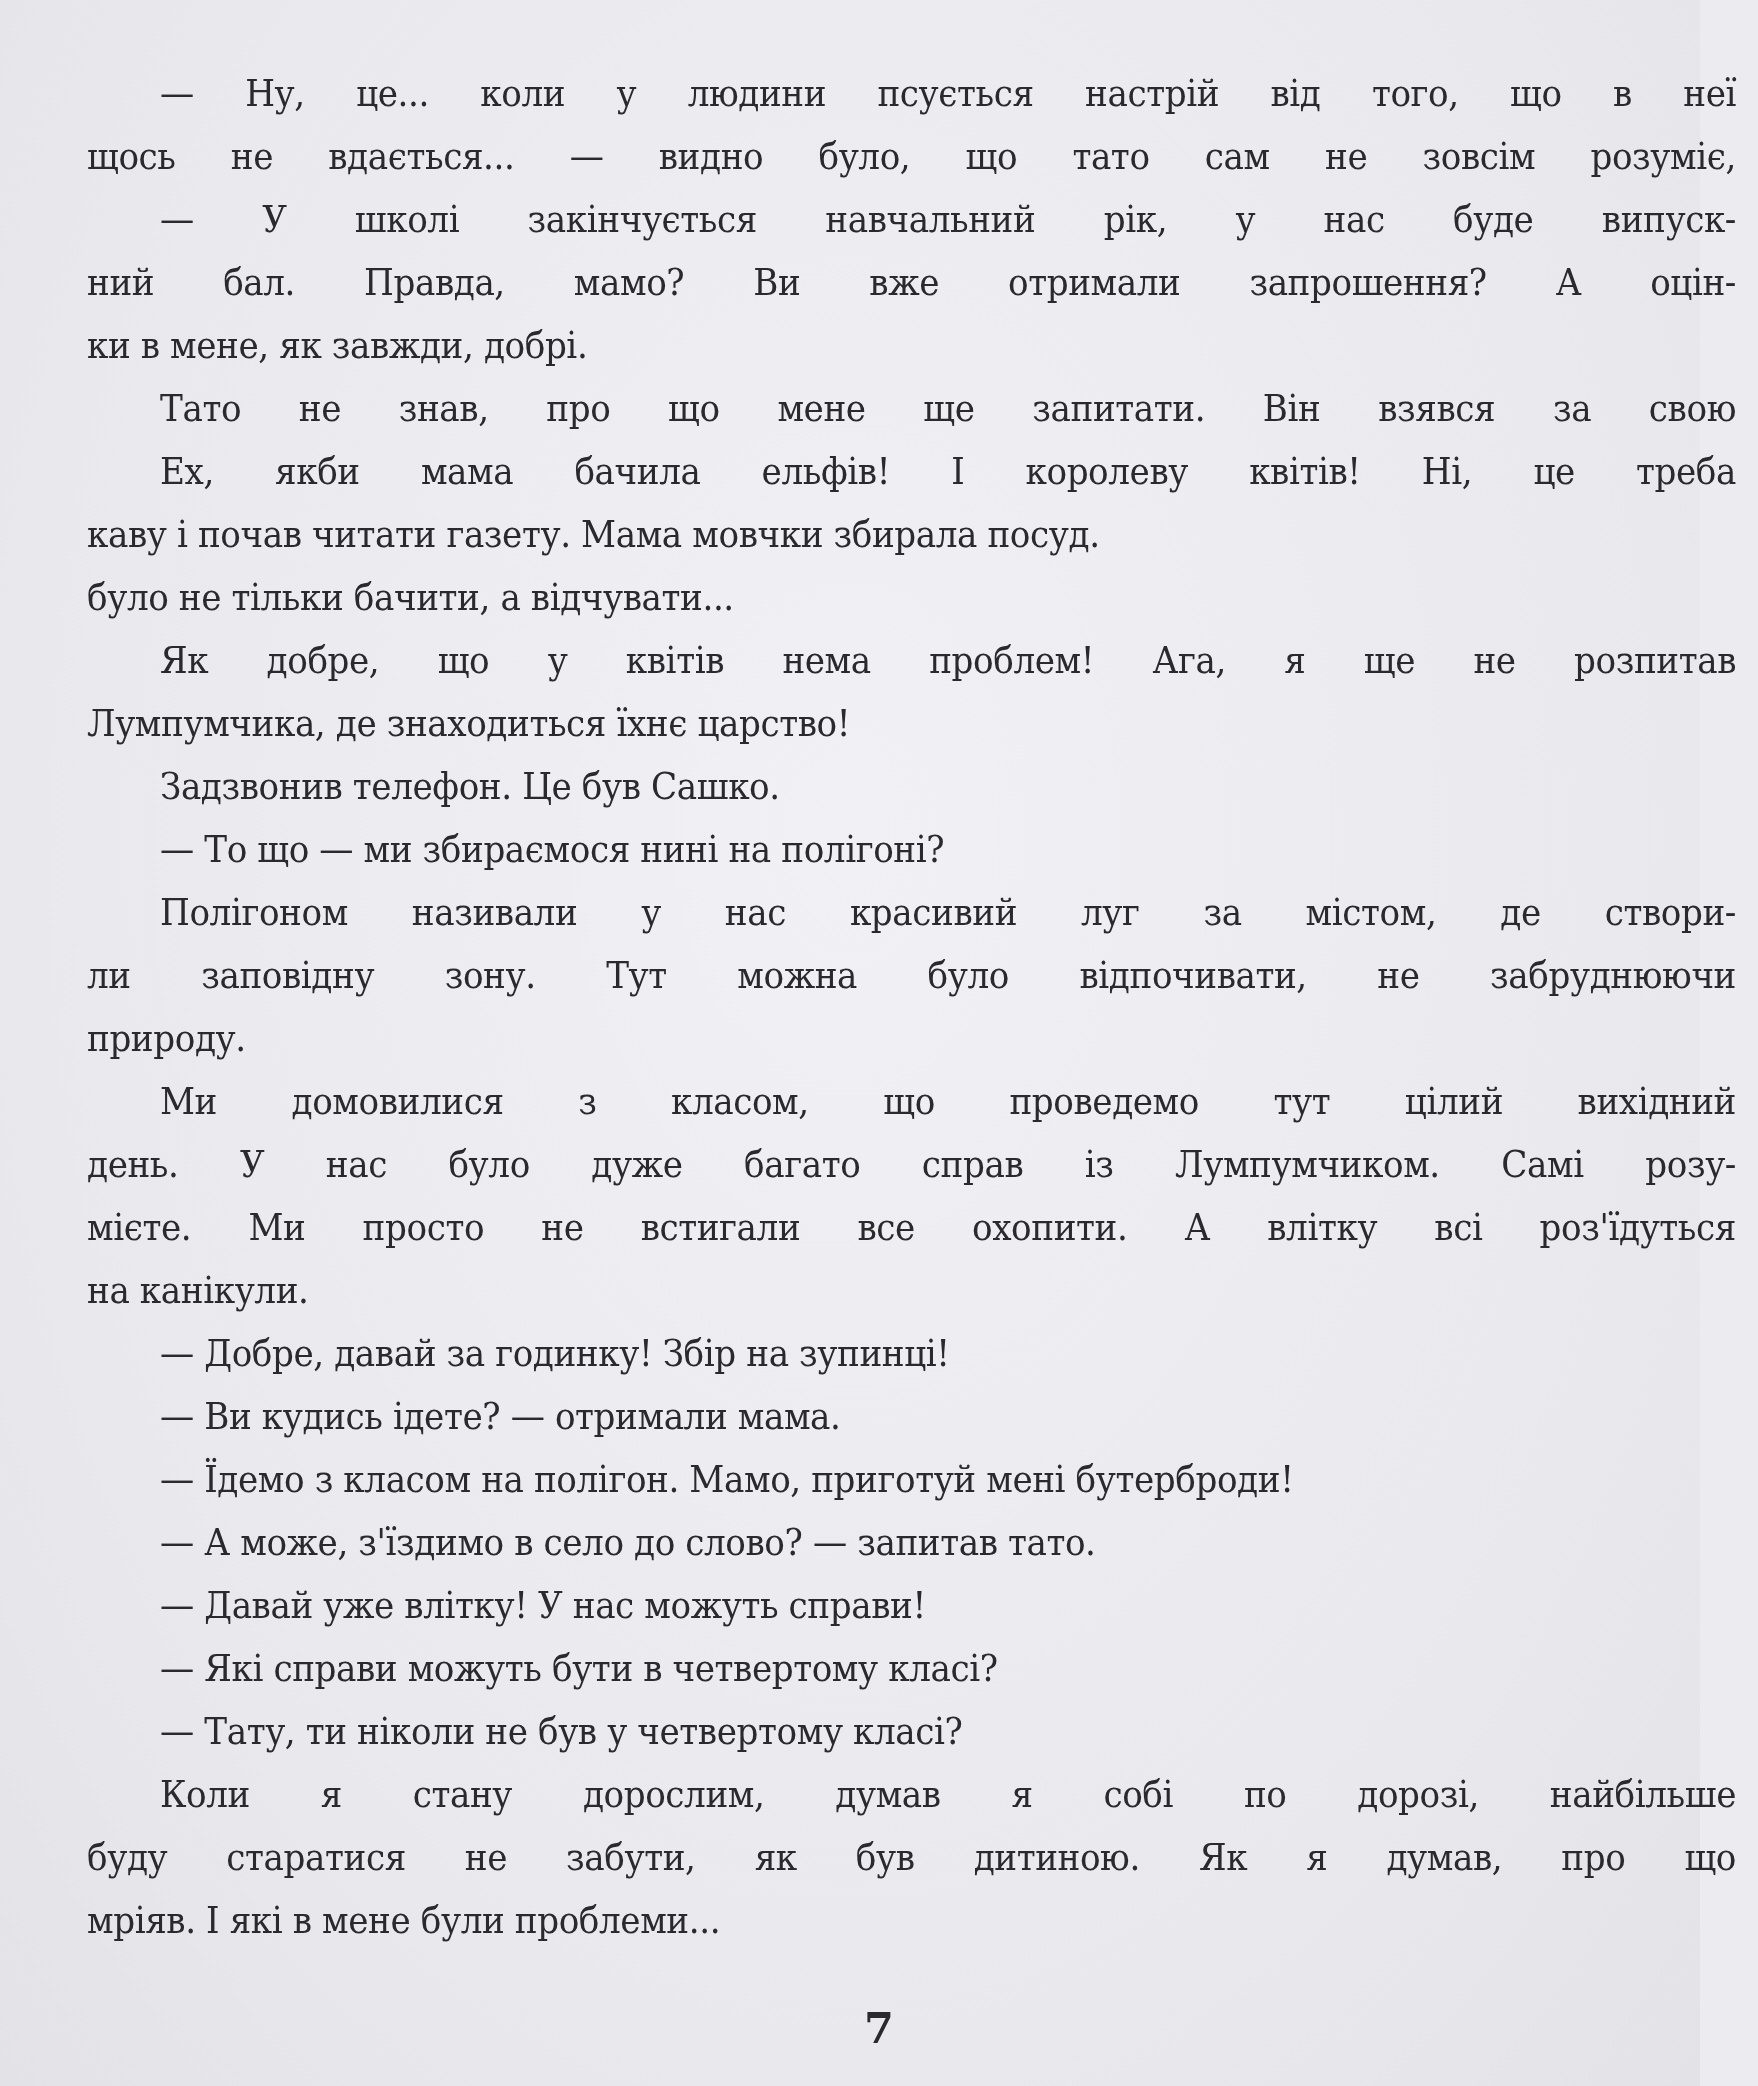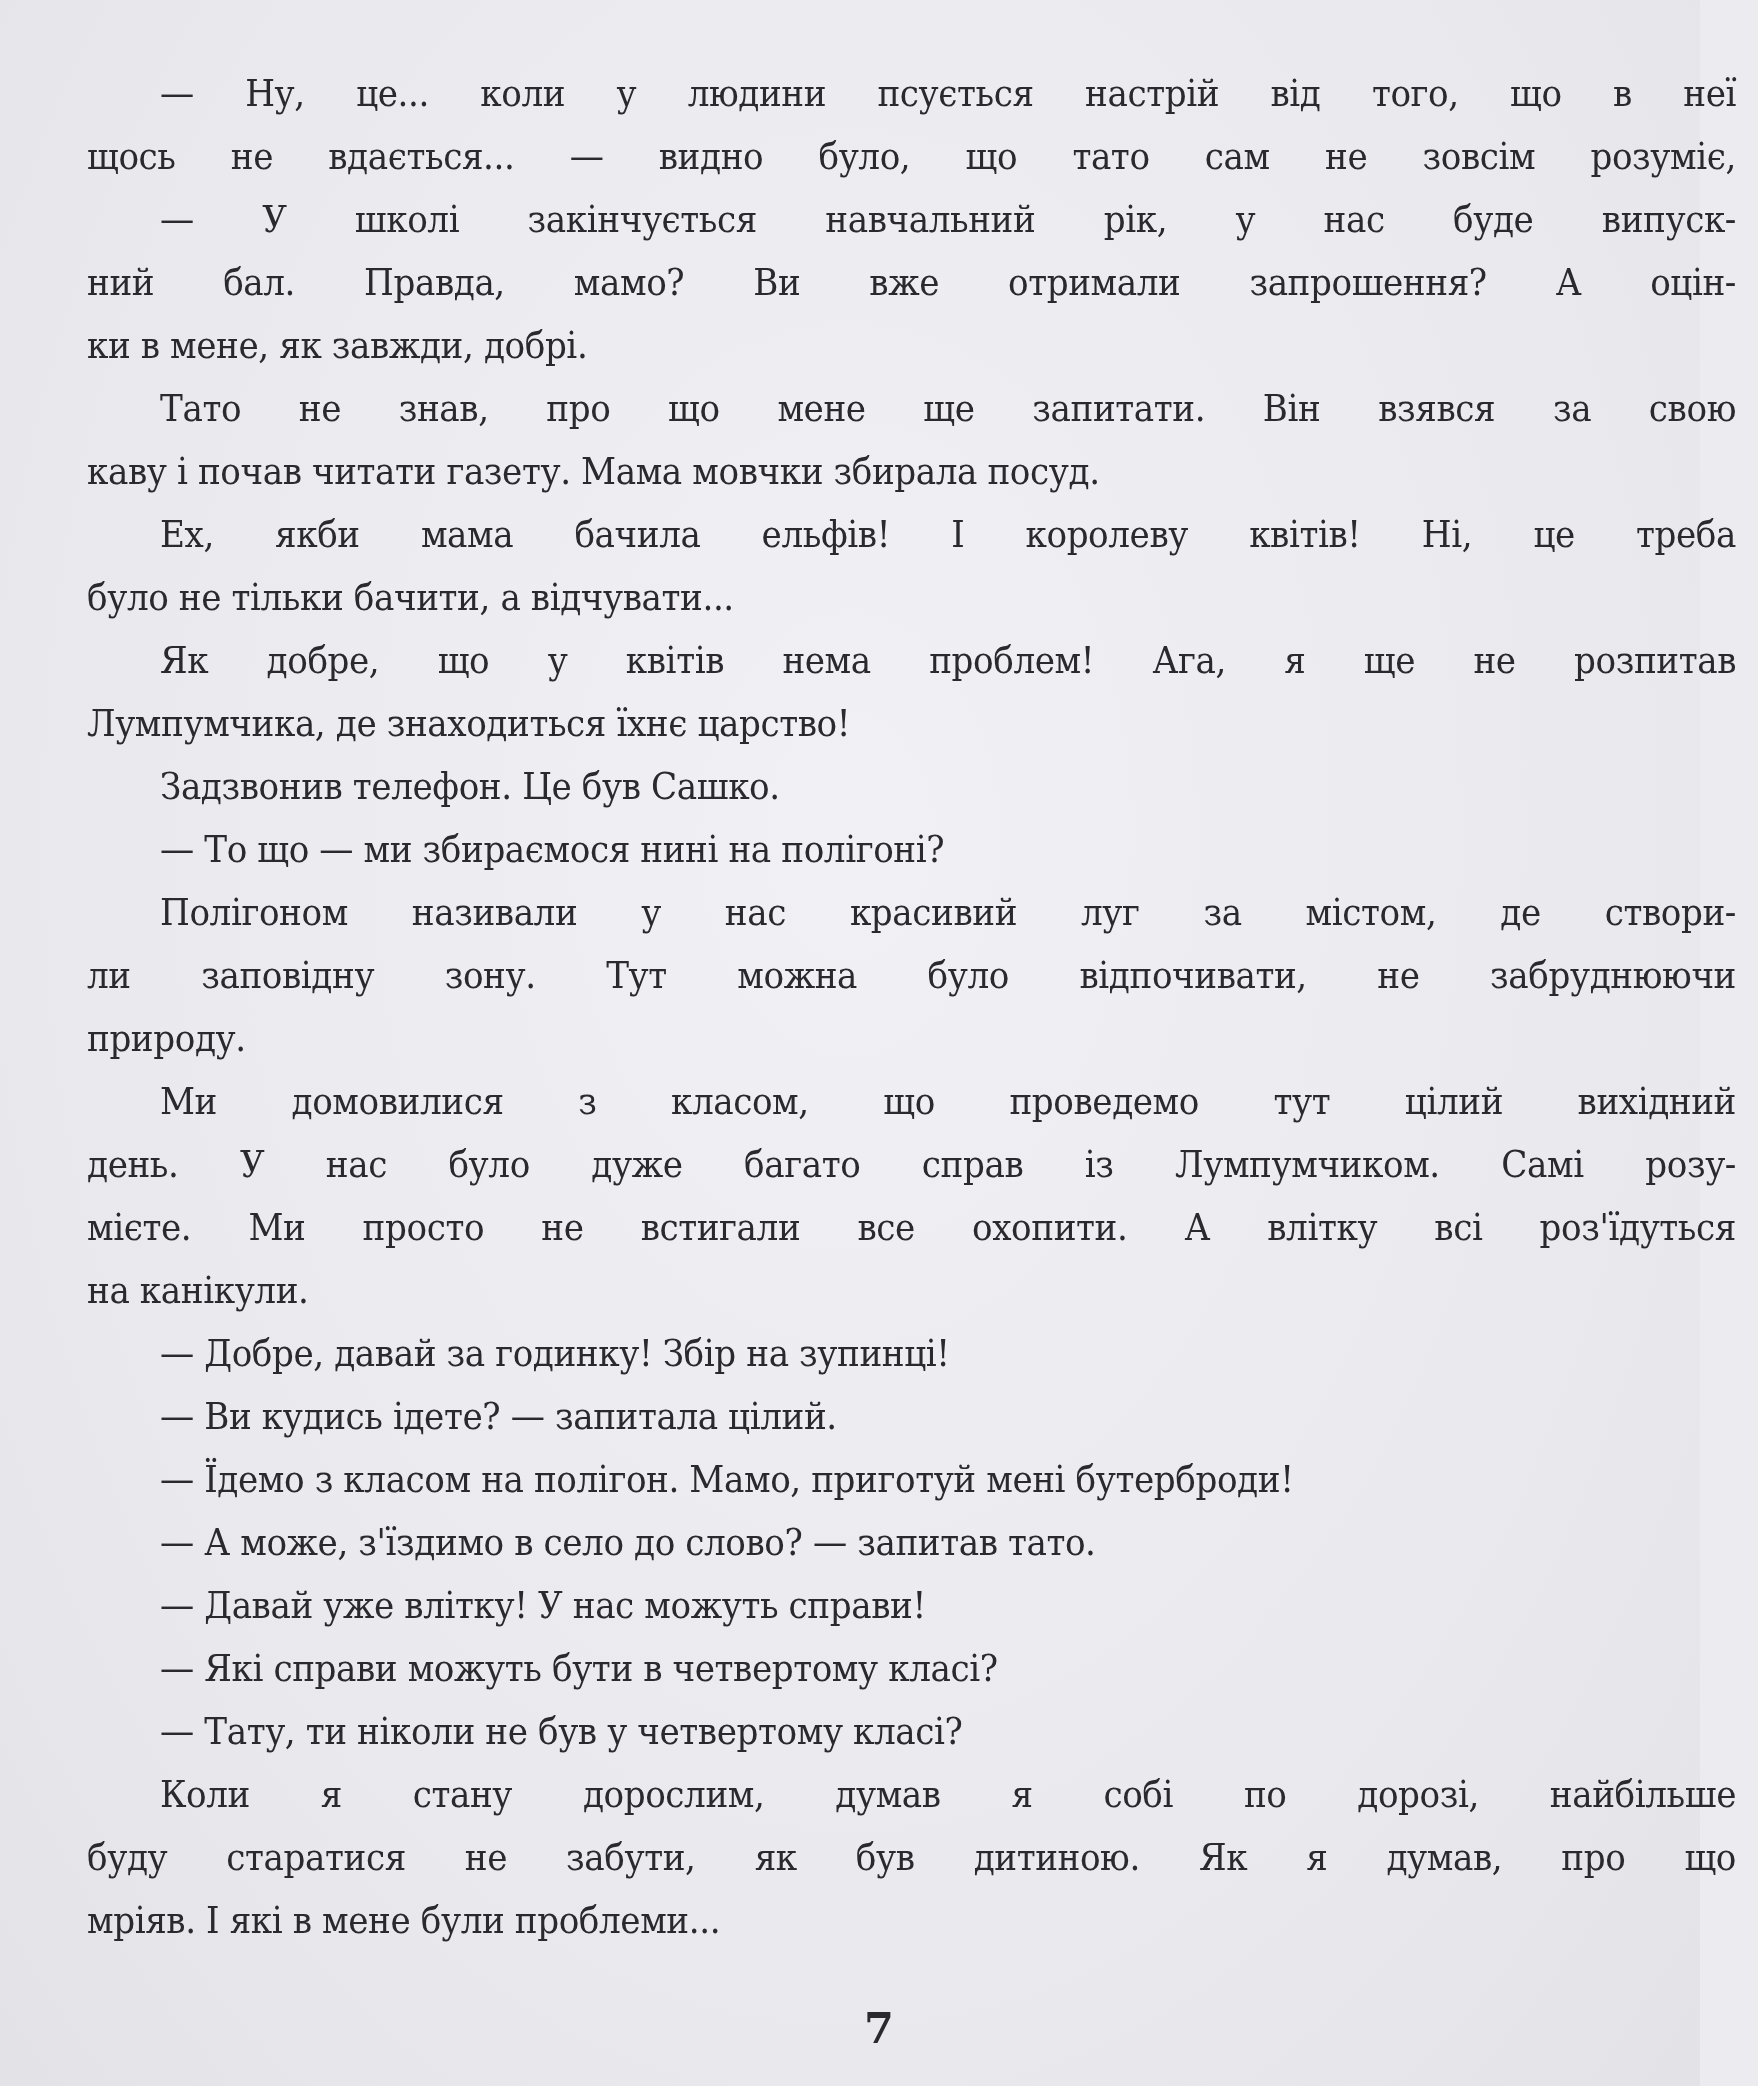--- a/index.html
+++ b/index.html
@@ -44,43 +44,43 @@
   <div class="text">
 
     <span class="line indent">— Ну, це... коли у людини псується настрій від того, що в неї</span>
     <span class="line">щось не вдається... — видно було, що тато сам не зовсім розуміє,</span>
 
     <span class="line indent">— У школі закінчується навчальний рік, у нас буде випуск-</span>
     <span class="line">ний бал. Правда, мамо? Ви вже отримали запрошення? А оцін-</span>
     <span class="line last">ки в мене, як завжди, добрі.</span>
 
     <span class="line indent">Тато не знав, про що мене ще запитати. Він взявся за свою</span>
+    <span class="line indent">Ех, якби мама бачила ельфів! І королеву квітів! Ні, це треба</span>
+
     <span class="line last">каву і почав читати газету. Мама мовчки збирала посуд.</span>
-
-    <span class="line indent">Ех, якби мама бачила ельфів! І королеву квітів! Ні, це треба</span>
     <span class="line last">було не тільки бачити, а відчувати...</span>
 
     <span class="line indent">Як добре, що у квітів нема проблем! Ага, я ще не розпитав</span>
     <span class="line last">Лумпумчика, де знаходиться їхнє царство!</span>
 
     <span class="line indent last">Задзвонив телефон. Це був Сашко.</span>
 
     <span class="line indent last">— То що — ми збираємося нині на полігоні?</span>
 
     <span class="line indent">Полігоном називали у нас красивий луг за містом, де створи-</span>
     <span class="line">ли заповідну зону. Тут можна було відпочивати, не забруднюючи</span>
     <span class="line last">природу.</span>
 
     <span class="line indent">Ми домовилися з класом, що проведемо тут цілий вихідний</span>
     <span class="line">день. У нас було дуже багато справ із Лумпумчиком. Самі розу-</span>
     <span class="line">мієте. Ми просто не встигали все охопити. А влітку всі роз'їдуться</span>
     <span class="line last">на канікули.</span>
 
     <span class="line indent last">— Добре, давай за годинку! Збір на зупинці!</span>
-    <span class="line indent last">— Ви кудись ідете? — запитала цілий.</span>
+    <span class="line indent last">— Ви кудись ідете? — отримали мама.</span>
     <span class="line indent last">— Їдемо з класом на полігон. Мамо, приготуй мені бутерброди!</span>
     <span class="line indent last">— А може, з'їздимо в село до слово? — запитав тато.</span>
     <span class="line indent last">— Давай уже влітку! У нас можуть справи!</span>
     <span class="line indent last">— Які справи можуть бути в четвертому класі?</span>
     <span class="line indent last">— Тату, ти ніколи не був у четвертому класі?</span>
 
     <span class="line indent">Коли я стану дорослим, думав я собі по дорозі, найбільше</span>
     <span class="line">буду старатися не забути, як був дитиною. Як я думав, про що</span>
     <span class="line last">мріяв. І які в мене були проблеми...</span>
   </div>

